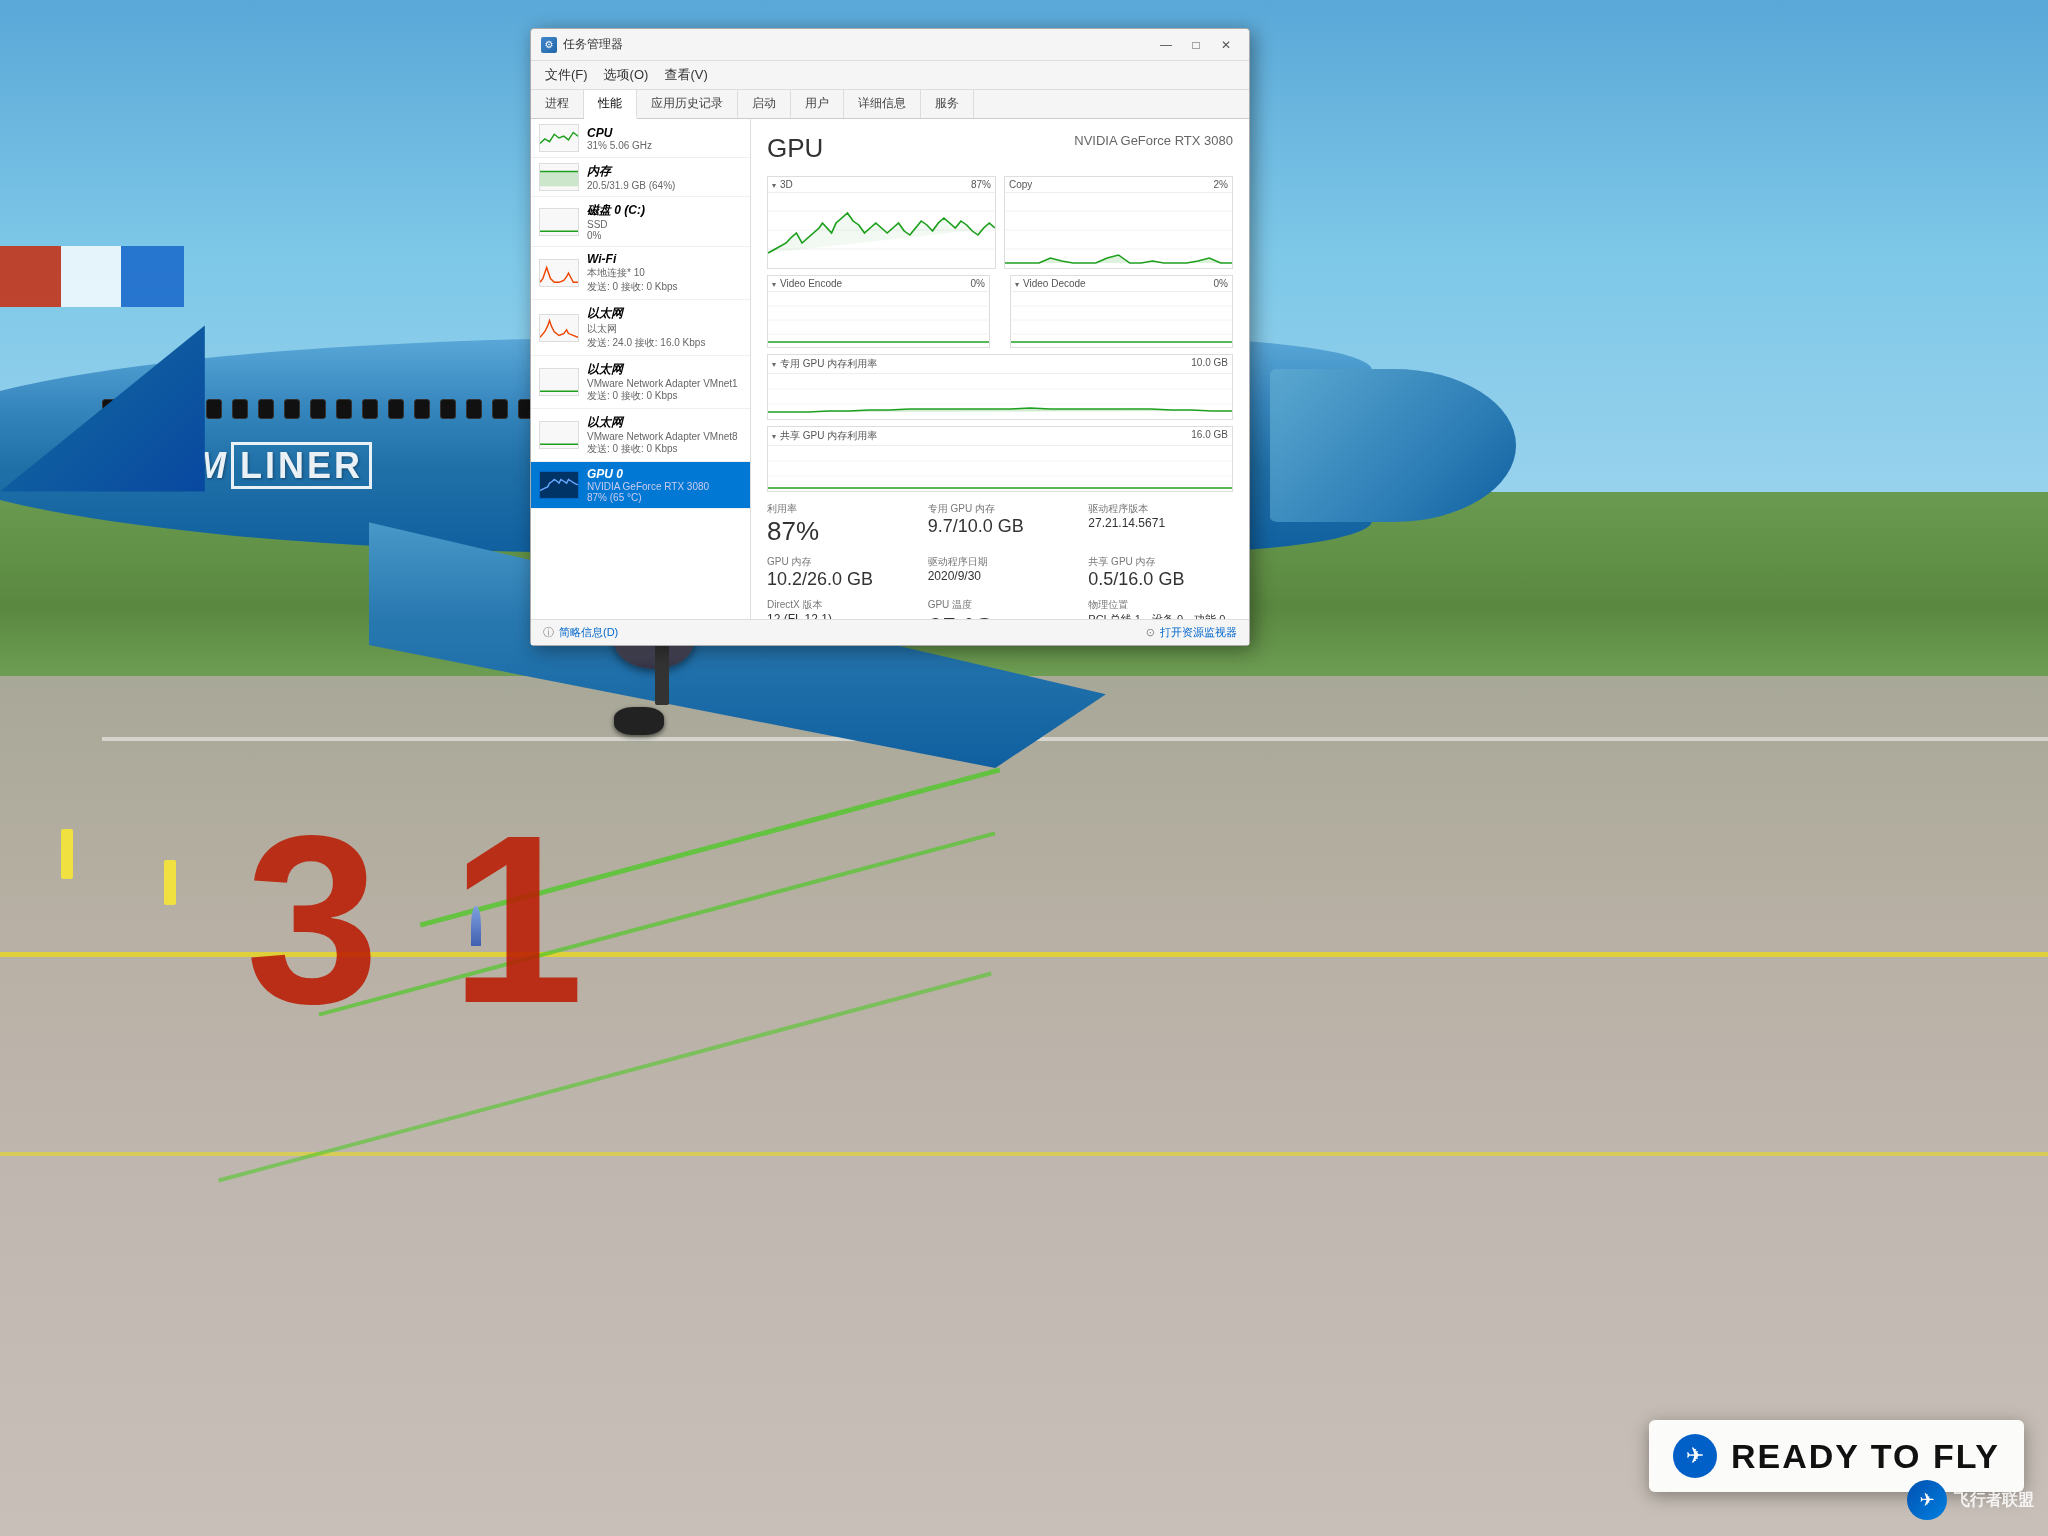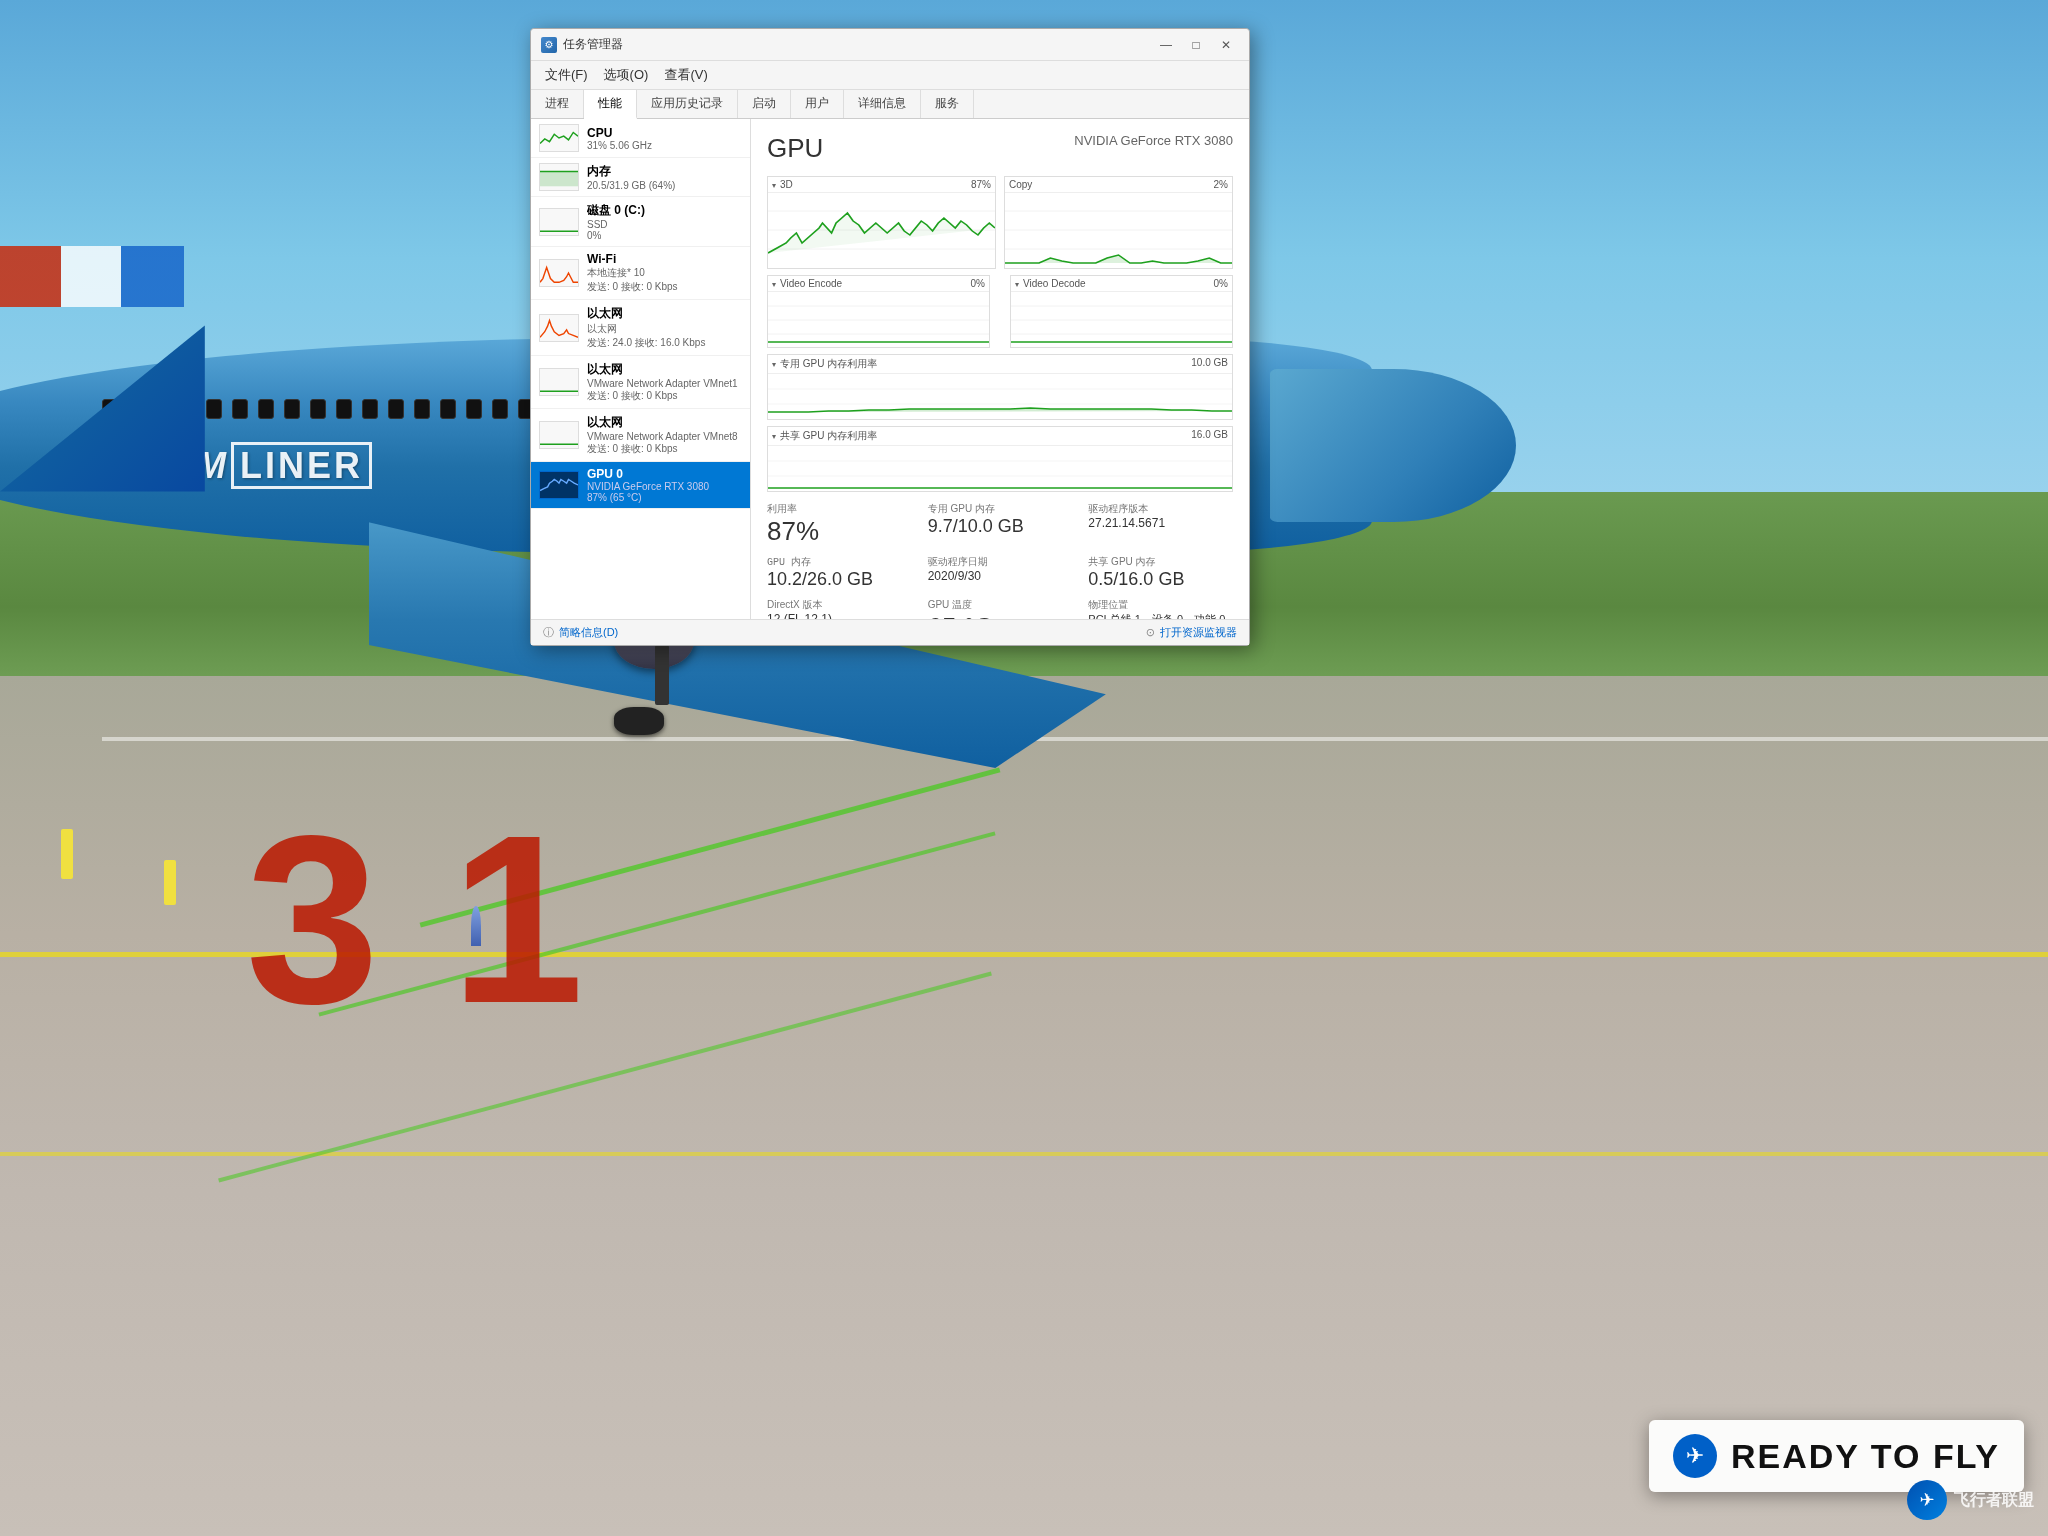--- a/index.html
+++ b/index.html
@@ -176,20 +176,21 @@
       flex: 1;
       min-width: 0;
     }
 
     .proc-title {
       font-size: 12px;
       font-weight: 600;
       white-space: nowrap;
       overflow: hidden;
       text-overflow: ellipsis;
+      font-style: italic;
     }
 
     .proc-subtitle {
       font-size: 10px;
       color: #666;
       white-space: nowrap;
       overflow: hidden;
       text-overflow: ellipsis;
     }
 
@@ -691,21 +692,21 @@
           <div style="color:#777; font-size:10px;">专用 GPU 内存</div>
           <div style="font-size:18px; font-weight:300; color:#333;">9.7/10.0 GB</div>
         </div>
 
         <div>
           <div style="color:#777; font-size:10px;">驱动程序版本</div>
           <div style="font-size:12px; font-weight:400; color:#333;">27.21.14.5671</div>
         </div>
 
         <div>
-          <div style="color:#777; font-size:10px;font-family:Liberation Mono, monospace;">GPU 内存</div>
+          <div style="color:#777; font-size:10px;">GPU 内存</div>
           <div style="font-size:18px; font-weight:300; color:#333;">10.2/26.0 GB</div>
         </div>
 
         <div>
           <div style="color:#777; font-size:10px;">驱动程序日期</div>
           <div style="font-size:12px; color:#333;">2020/9/30</div>
         </div>
 
         <div>
           <div style="color:#777; font-size:10px;">共享 GPU 内存</div>

